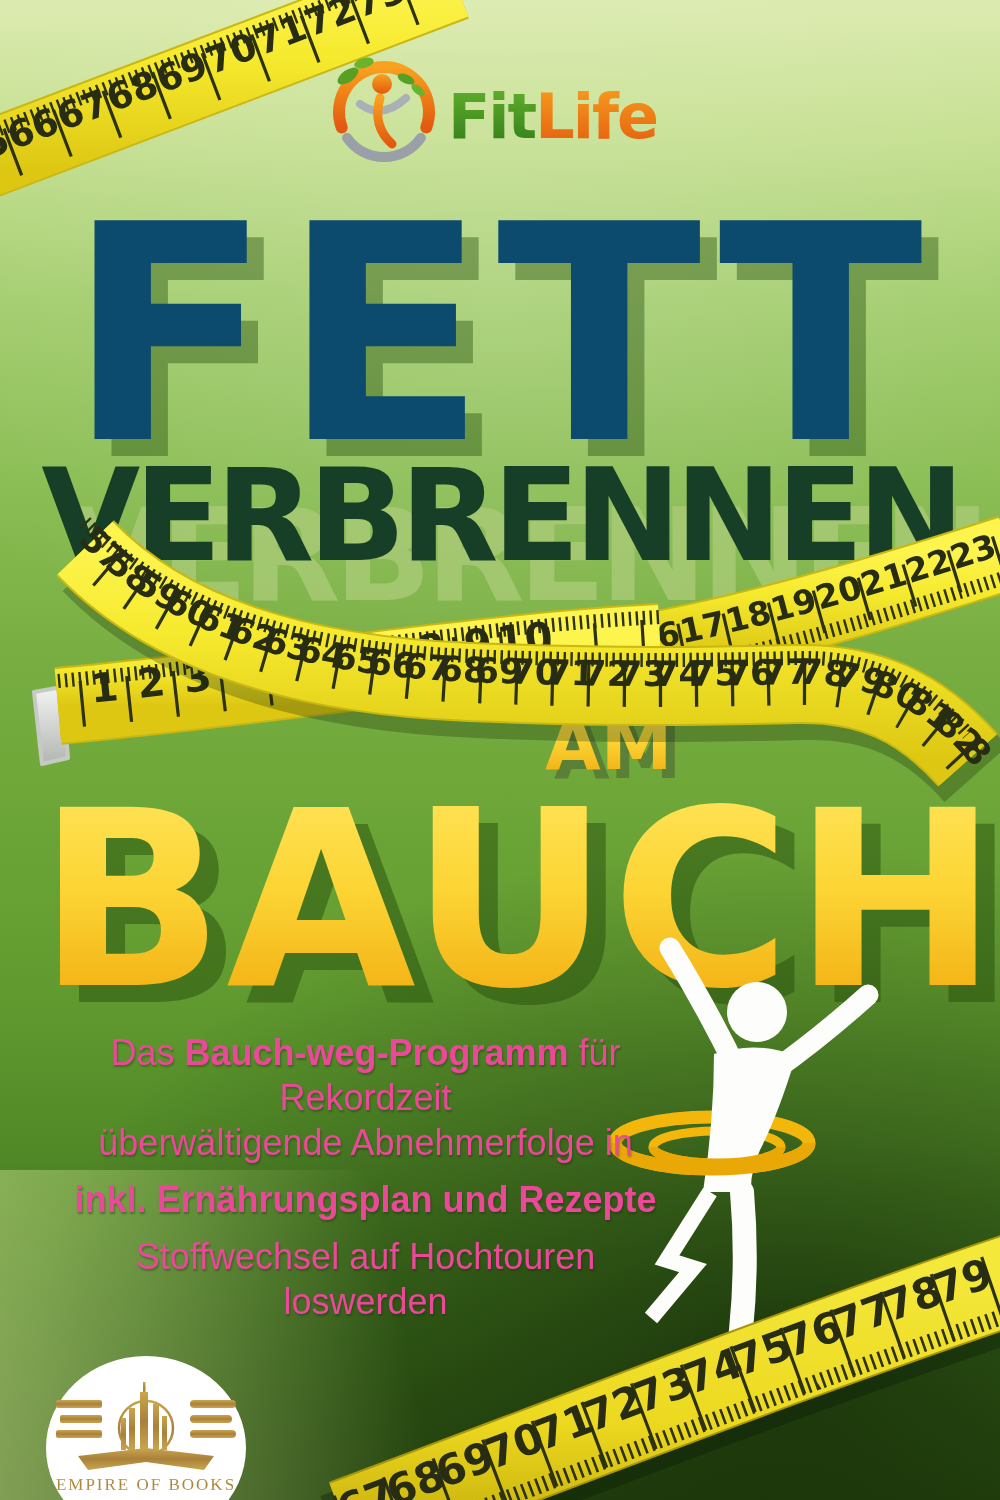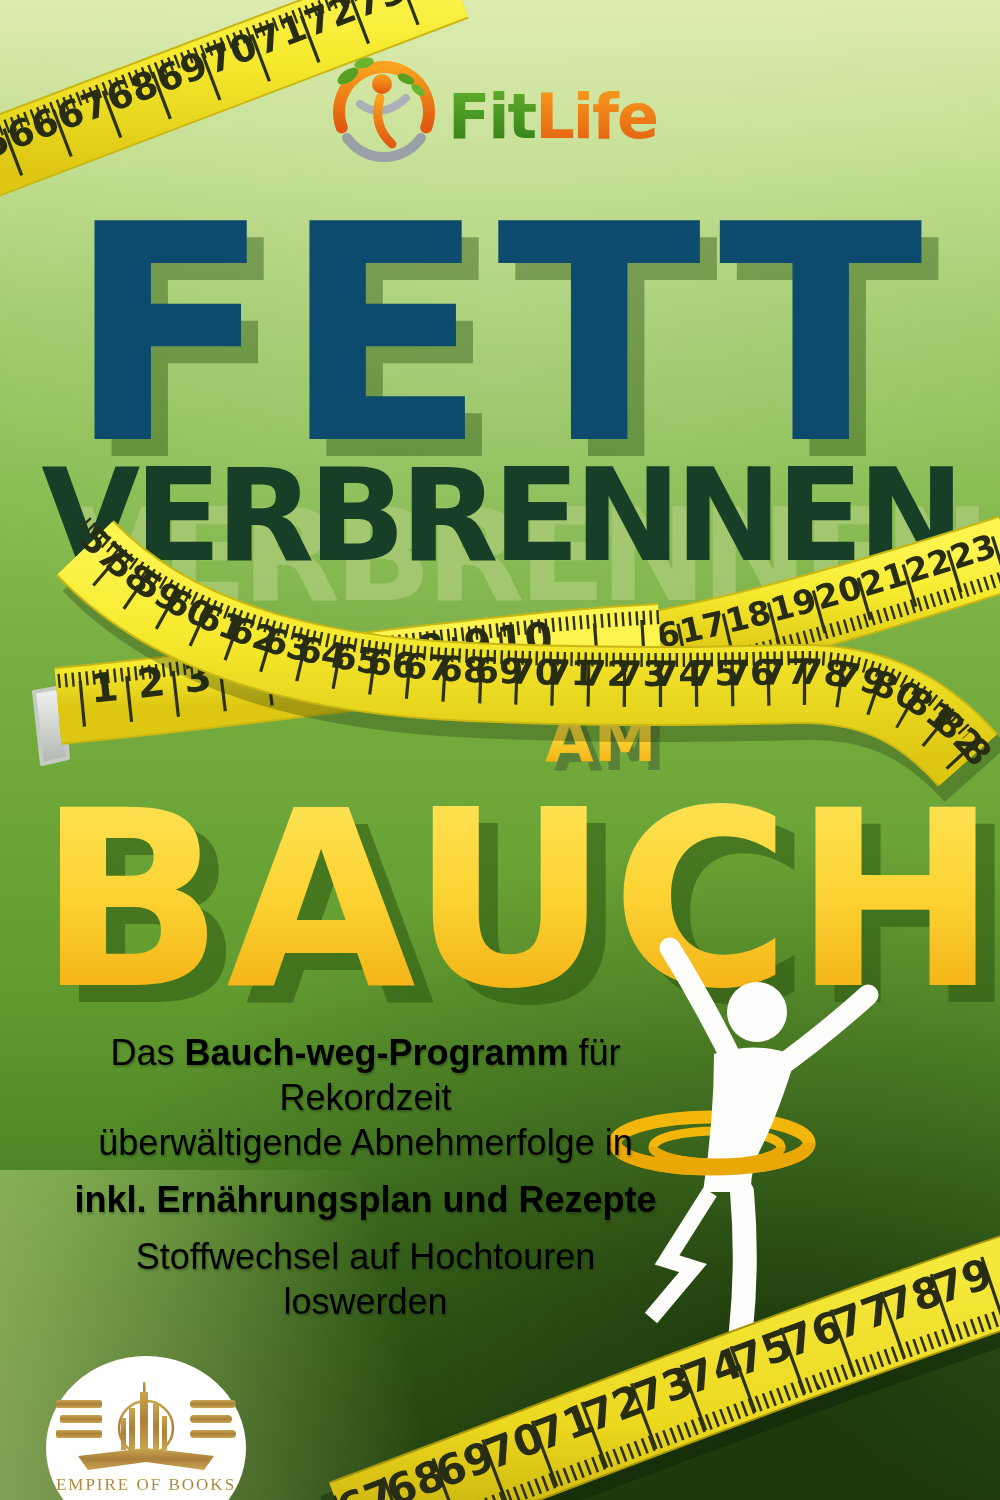--- a/index.html
+++ b/index.html
@@ -17,29 +17,29 @@
   
   .ttl{font-family:"DejaVu Sans",sans-serif;font-weight:800;line-height:1;white-space:nowrap;}
   .fett{left:0;right:0;top:186px;text-align:center;font-size:300px;letter-spacing:10px;
         color:#0c4a6e;z-index:3;text-shadow:17px 17px 0 rgba(47,88,20,0.45);}
   .verb-ghost{left:26px;right:-26px;top:492px;text-align:center;font-size:128px;letter-spacing:-6px;
         color:#a9cb77;opacity:.8;z-index:2;}
   .verb{left:0;right:0;top:452px;text-align:center;font-size:128px;letter-spacing:-6px;
         color:#173f27;z-index:3;}
   .word{z-index:5;}
   .word .lay{position:absolute;left:0;top:0;white-space:nowrap;}
-  .am{left:545px;top:708px;font-size:63px;}
+  .am{left:545px;top:708px;font-size:72px;}
   .am .back{transform:translate(9px,9px);color:rgba(72,94,52,0.55);}
   .bauch{left:0;right:0;top:778px;text-align:right;font-size:245px;letter-spacing:2px;}
   .bauch .lay{left:0;right:0;}
   .bauch .back{transform:translate(19px,17px);color:rgba(38,78,12,0.5);}
   .grad-gold{background:linear-gradient(180deg,#ffe45a 0%,#fcd535 45%,#f1a90d 100%);
              -webkit-background-clip:text;background-clip:text;color:transparent;}
   
-  .sub{left:38px;top:1030px;width:655px;z-index:7;text-align:center;color:#000000;
+  .sub{left:38px;top:1030px;width:655px;z-index:7;text-align:center;color:#ec4899;
        font-size:36px;line-height:45px;text-shadow:1px 2px 2px rgba(18,40,8,0.35);}
   .sub p{margin:0;}
   .sub .gap{margin-top:12px;}
   .sub b{font-weight:700;}
   
   .art{left:0;top:0;z-index:6;}
   .logo-top{left:320px;top:46px;z-index:8;}
   .logo-bottom{left:26px;top:1352px;z-index:8;}
   .tapenum{fill:#272c13;font-family:"DejaVu Sans",sans-serif;font-weight:bold;}
 </style>

